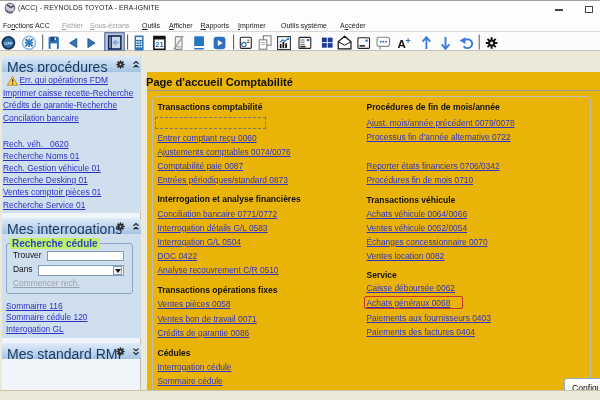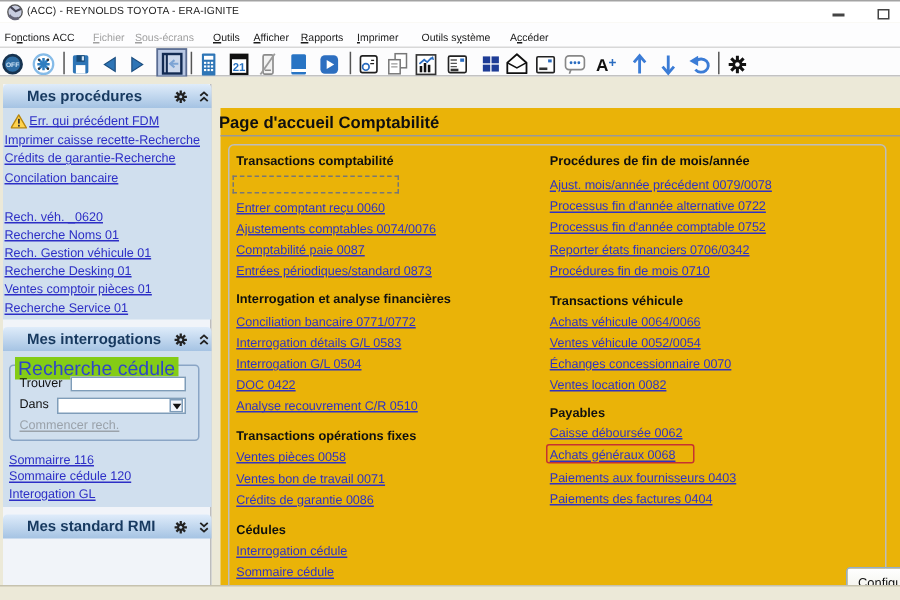--- a/index.html
+++ b/index.html
@@ -13,21 +13,21 @@
 #btn-max { left:585px; top:5.5px; width:8px; height:7px; border:1.3px solid #444; background:#fff; }
 
 #menubar { left:0; top:15px; width:600px; height:17px; background:#fdfdfe; border-bottom:1px solid #d8d8d8; }
 .mi { position:absolute; top:21.5px; font-size:7px; color:#1a1a1a; white-space:nowrap; }
 .mi.gray { color:#a0a0a0; }
 
 #toolbar { left:0; top:32px; width:600px; height:19px; background:#fcfcfd; border-bottom:1px solid #c2c2c2; }
 
 #sidebar { left:2px; top:56px; width:139px; height:334px; background:#f1f4f9; border-right:1px solid #bdbdbd; }
 .shead { position:absolute; left:0; width:139px; height:16px; background:linear-gradient(#dfecfa,#a5c3e3); border-radius:3px 3px 0 0; }
-.shead .t { position:absolute; left:16px; top:3.2px; font-size:10px; font-weight:bold; color:#17395f; }
+.shead .t { position:absolute; left:5px; top:3.2px; font-size:14px; font-weight:normal; color:#17395f; }
 .sbody { position:absolute; left:0; width:139px; background:#d0dfee; }
 .slink { position:absolute; left:1px; font-size:8.4px; color:#2d2fc6; text-decoration:underline; white-space:nowrap; line-height:10px; }
 .gray-link { position:absolute; font-size:8.4px; color:#9aa2aa; text-decoration:underline; white-space:nowrap; line-height:10px; }
 .slabel { position:absolute; font-size:8.4px; color:#111; white-space:nowrap; line-height:10px; }
 
 #content { left:147px; top:72px; width:511px; height:334px; background:#eab308; }
 #page-title { left:-1px; top:3.5px; font-size:11.1px; font-weight:bold; color:#101010; }
 #linksbox { left:5px; top:23.5px; width:439px; height:309px; border:1px solid #bdbdbd; border-radius:4px; }
 .h { position:absolute; font-size:8.5px; font-weight:bold; color:#101010; white-space:nowrap; line-height:10px; }
 .l { position:absolute; font-size:8.4px; color:#3133c2; text-decoration:underline; white-space:nowrap; line-height:10px; }
@@ -204,33 +204,33 @@
   <div class="sbody" style="top:178px; height:103.5px"></div>
   <div class="shead" style="top:286.5px">
       <span class="t">Mes standard RMI</span>
     </div>
 
   <svg class="abs" style="left:5px; top:19.5px" width="11" height="10" viewBox="0 0 11 10">
     <path d="M5.5 0.6 L10.6 9.2 L0.4 9.2 Z" fill="#ffd34d" stroke="#b8860b" stroke-width="0.9" stroke-linejoin="round"></path>
     <rect x="5" y="3.2" width="1.2" height="3.2" fill="#333"></rect>
     <rect x="5" y="7.2" width="1.2" height="1.2" fill="#333"></rect>
   </svg>
-  <span class="slink" style="left:17.5px; top:19.3px">Err. qui précédent FDM</span>
+  <span class="slink" style="left:17.5px; top:19.3px">Err. qui opérations FDM</span>
   <span class="slink" style="top:44.1px">Crédits de garantie-Recherche</span>
   <span class="slink" style="top:31.7px">Imprimer caisse recette-Recherche</span>
   <span class="slink" style="top:56.5px">Concilation bancaire</span>
   <span class="slink" style="top:83px">Rech. véh. _0620</span>
   <span class="slink" style="top:94.9px">Recherche Noms 01</span>
   <span class="slink" style="top:106.7px">Rech. Gestion véhicule 01</span>
   <span class="slink" style="top:119px">Recherche Desking 01</span>
   <span class="slink" style="top:131.2px">Ventes comptoir pièces 01</span>
   <span class="slink" style="top:143.5px">Recherche Service 01</span>
 
   <div class="abs" style="left:4px; top:186.5px; width:127px; height:51px; border:1px solid #8aa5c5; border-radius:3px;"></div>
-  <span class="abs" style="left:8px; top:182px; font-size:13px; font-weight:normal; color:#2e46c8; background:#84cc16; padding:0 2px; white-space:nowrap;">Recherche cédule</span>
+  <span class="abs" style="left:8px; top:182px; font-size:10px; font-weight:bold; color:#2e46c8; background:#bef264; padding:0 2px; white-space:nowrap;">Recherche cédule</span>
   <span class="slabel" style="left:11px; top:194.4px">Trouver</span>
   <div class="abs" style="left:44.5px; top:194.5px; width:77px; height:10px; background:#fff; border:1px solid #7f9db9;"></div>
   <span class="slabel" style="left:11px; top:208.4px">Dans</span>
   <div class="abs" style="left:35.5px; top:208.5px; width:86px; height:11px; background:#fff; border:1px solid #7f9db9;"></div>
   <div class="abs" style="left:111px; top:209.5px; width:9px; height:9px; background:#f0f4fa; border:1px solid #7f9db9;"></div>
   <svg class="abs" style="left:113px; top:212.5px" width="6" height="4" viewBox="0 0 6 4">
       <path d="M0 0 L6 0 L3 4 Z" fill="#111"></path>
     </svg>
   <span class="gray-link" style="left:11px; top:222.4px">Commencer rech.</span>
   <span class="slink" style="left:4px; top:245px">Sommairre 116</span>
@@ -304,29 +304,28 @@
   <span class="l" style="left:10.5px; top:241.6px">Ventes bon de travail 0071</span>
   <span class="l" style="left:10.5px; top:255.6px">Crédits de garantie 0086</span>
   <span class="h" style="left:10.5px; top:275.6px">Cédules</span>
   <span class="l" style="left:10.5px; top:289.6px">Interrogation cédule</span>
   <span class="l" style="left:10.5px; top:303.6px">Sommaire cédule</span>
   <span class="l" style="left:10.5px; top:317.6px">Rapport des cédules</span>
 
   <span class="h" style="left:219.5px; top:30px">Procédures de fin de mois/année</span>
   <span class="l" style="left:219.5px; top:46px">Ajust. mois/année précédent 0079/0078</span>
   <span class="l" style="left:219.5px; top:60.2px">Processus fin d'année alternative 0722</span>
-  <span class="l" style="left:219.5px; top:74.4px">Processus fin d'année comptable 0752</span>
   <span class="l" style="left:219.5px; top:88.6px">Reporter états financiers 0706/0342</span>
   <span class="l" style="left:219.5px; top:102.8px">Procédures fin de mois 0710</span>
   <span class="h" style="left:219.5px; top:122.5px">Transactions véhicule</span>
   <span class="l" style="left:219.5px; top:136.5px">Achats véhicule 0064/0066</span>
   <span class="l" style="left:219.5px; top:150.7px">Ventes véhicule 0052/0054</span>
   <span class="l" style="left:219.5px; top:164.9px">Échanges concessionnaire 0070</span>
   <span class="l" style="left:219.5px; top:179.1px">Ventes location 0082</span>
-  <span class="h" style="left:219.5px; top:197.6px">Payables</span>
+  <span class="h" style="left:219.5px; top:197.6px">Service</span>
   <span class="l" style="left:219.5px; top:211.4px">Caisse déboursée 0062</span>
   <span class="l" style="left:219.5px; top:225.8px">Achats généraux 0068</span>
   <span class="l" style="left:219.5px; top:240.6px">Paiements aux fournisseurs 0403</span>
   <span class="l" style="left:219.5px; top:254.6px">Paiements des factures 0404</span>
 
   <div id="cfgbtn" class="abs">Configure</div>
 </div>
 
 <div id="statusbar" class="abs"></div>
 

